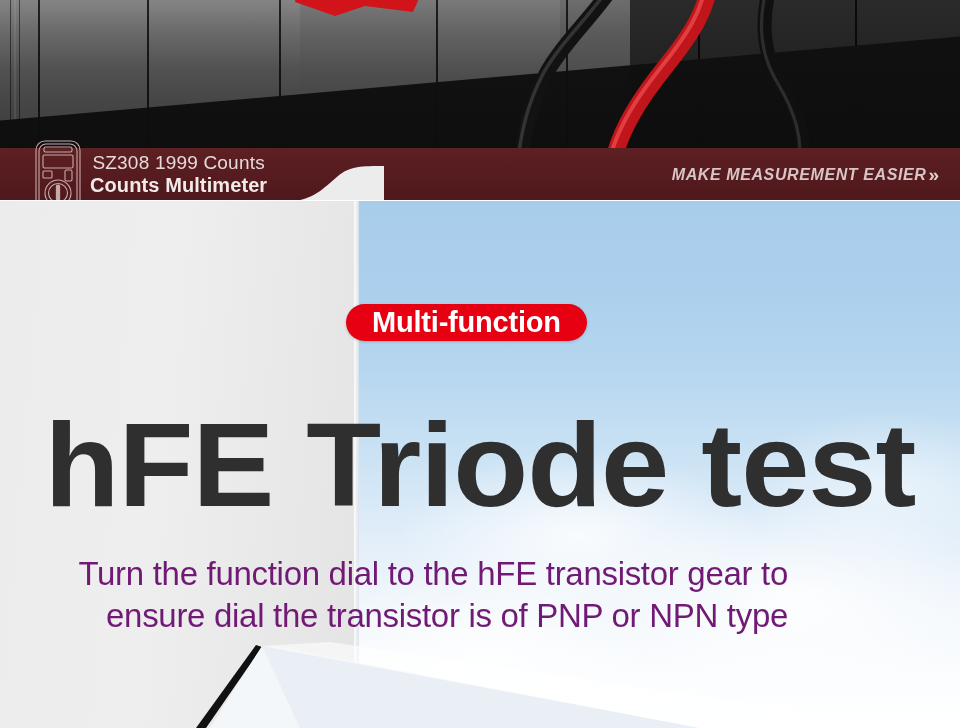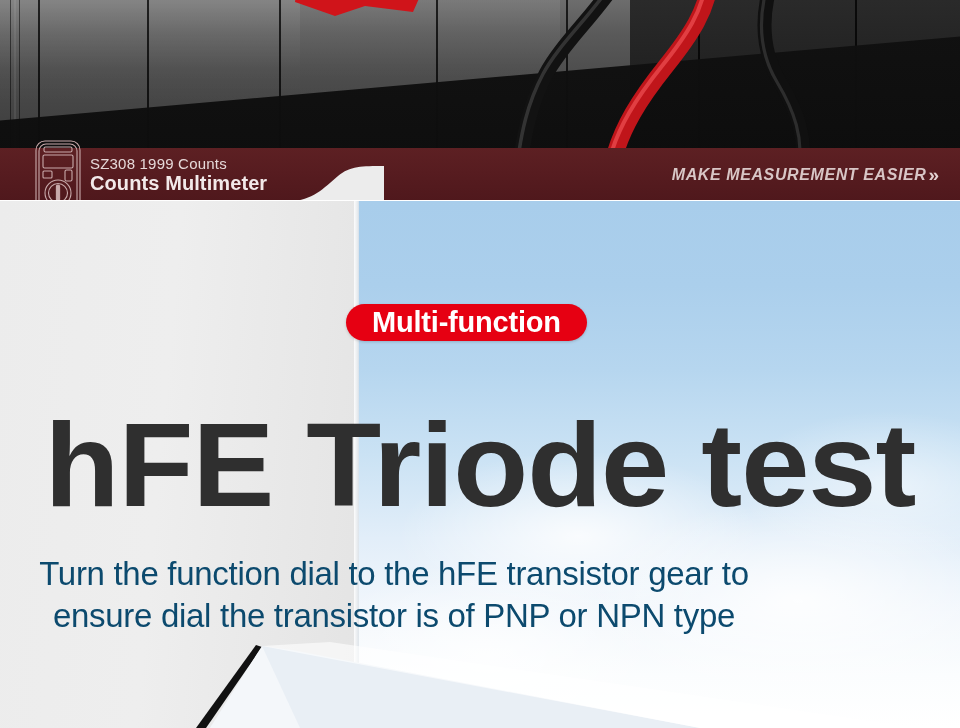--- a/index.html
+++ b/index.html
@@ -85,24 +85,25 @@
     left: 32px; top: -10px;
     width: 52px; height: 88px;
   }
   .brand-text {
     position: absolute;
     left: 90px; top: 50%;
     transform: translateY(-50%);
     line-height: 1.16;
   }
   .brand-line1 {
-    font-size: 15px;
+    font-size: 19px;
     color: #e6d9d9;
     letter-spacing: 0.2px;
     white-space: nowrap;
+    text-align: center;
   }
   .brand-line2 {
     font-size: 20px;
     font-weight: bold;
     color: #f2e9e9;
     letter-spacing: 0.1px;
     white-space: nowrap;
   }
   .tagline {
     position: absolute;
@@ -211,24 +212,24 @@
     color: #2f2f2f;
     letter-spacing: -1px;
     line-height: 1;
     white-space: nowrap;
     transform: scaleX(1.04);
   }
   .subtitle {
     position: absolute;
     left: 0; top: 352px;
     width: 788px;
-    text-align: center;
+    text-align: right;
     font-size: 33px;
     font-weight: normal;
-    color: #0c4a6e;
+    color: #701a75;
     line-height: 1.28;
     letter-spacing: -0.3px;
   }
   .subtitle .ln { display: block; white-space: nowrap; }
 </style>
 </head>
 <body>
 
 <div id="page">
 

